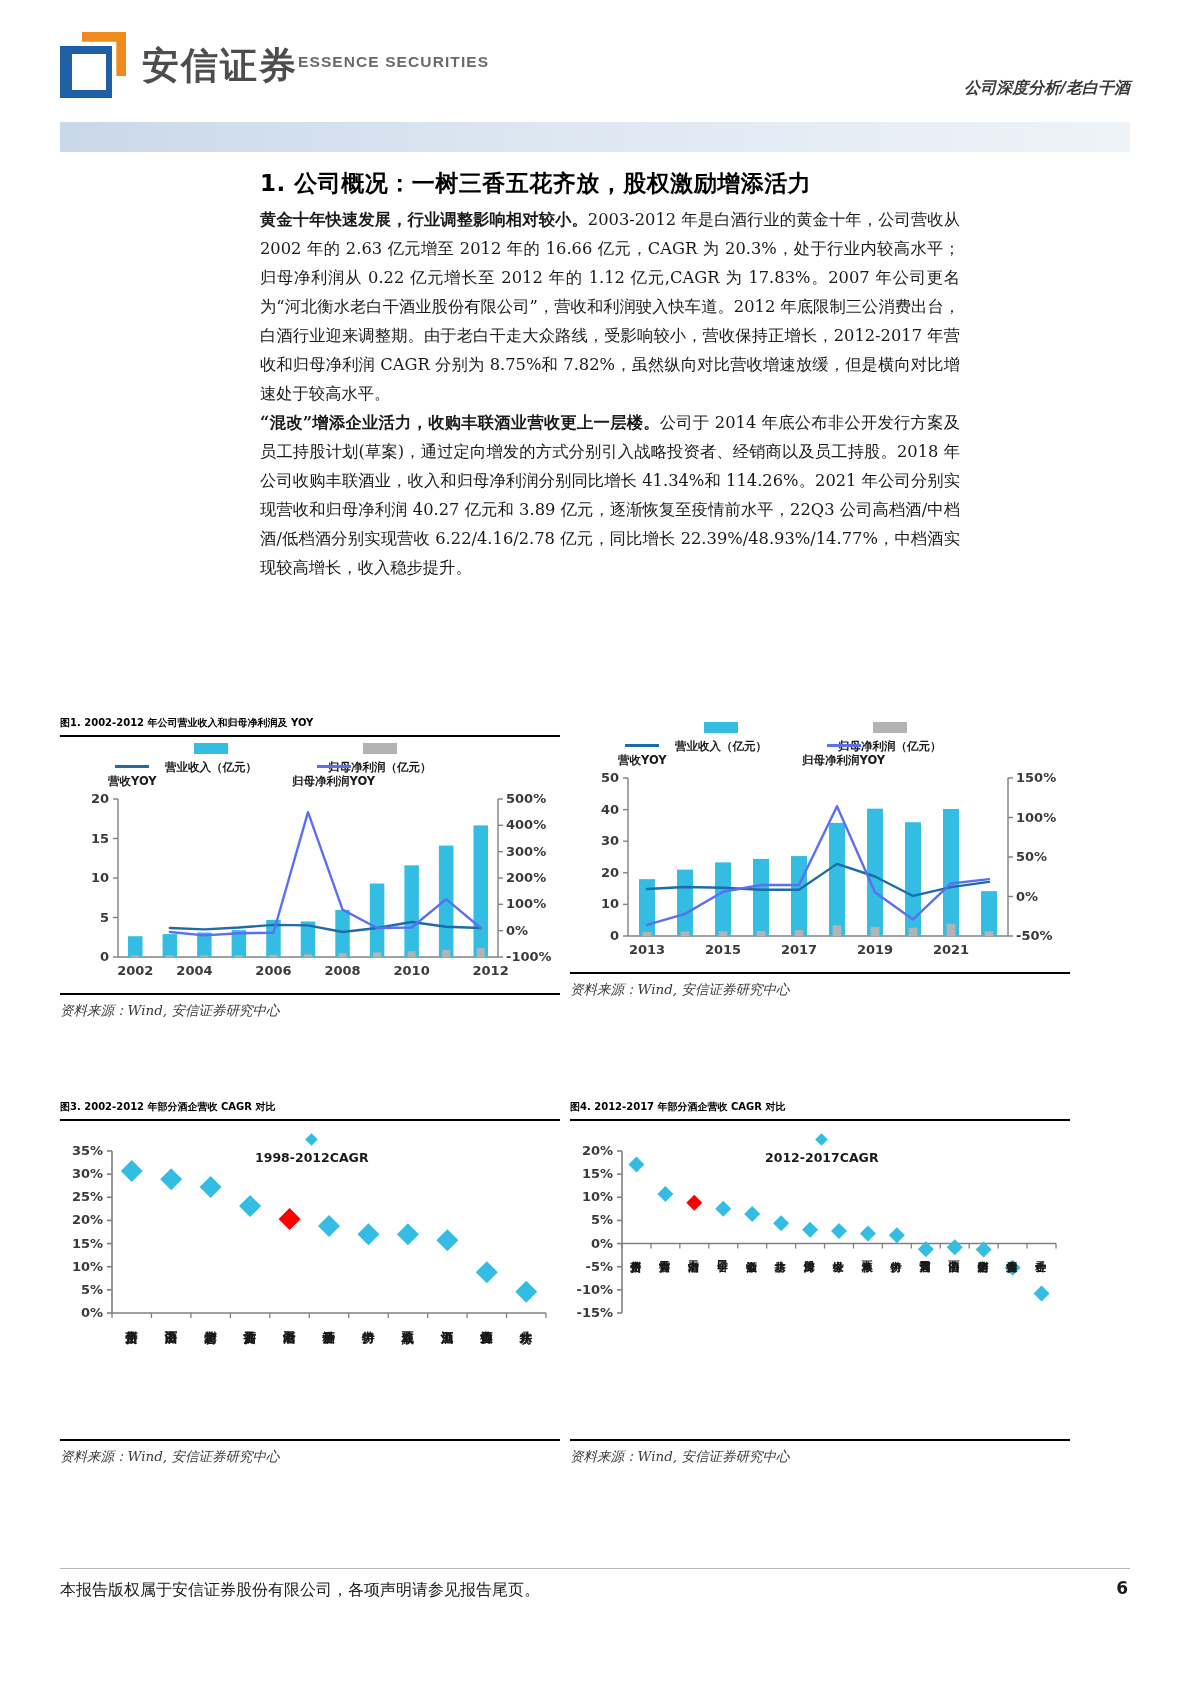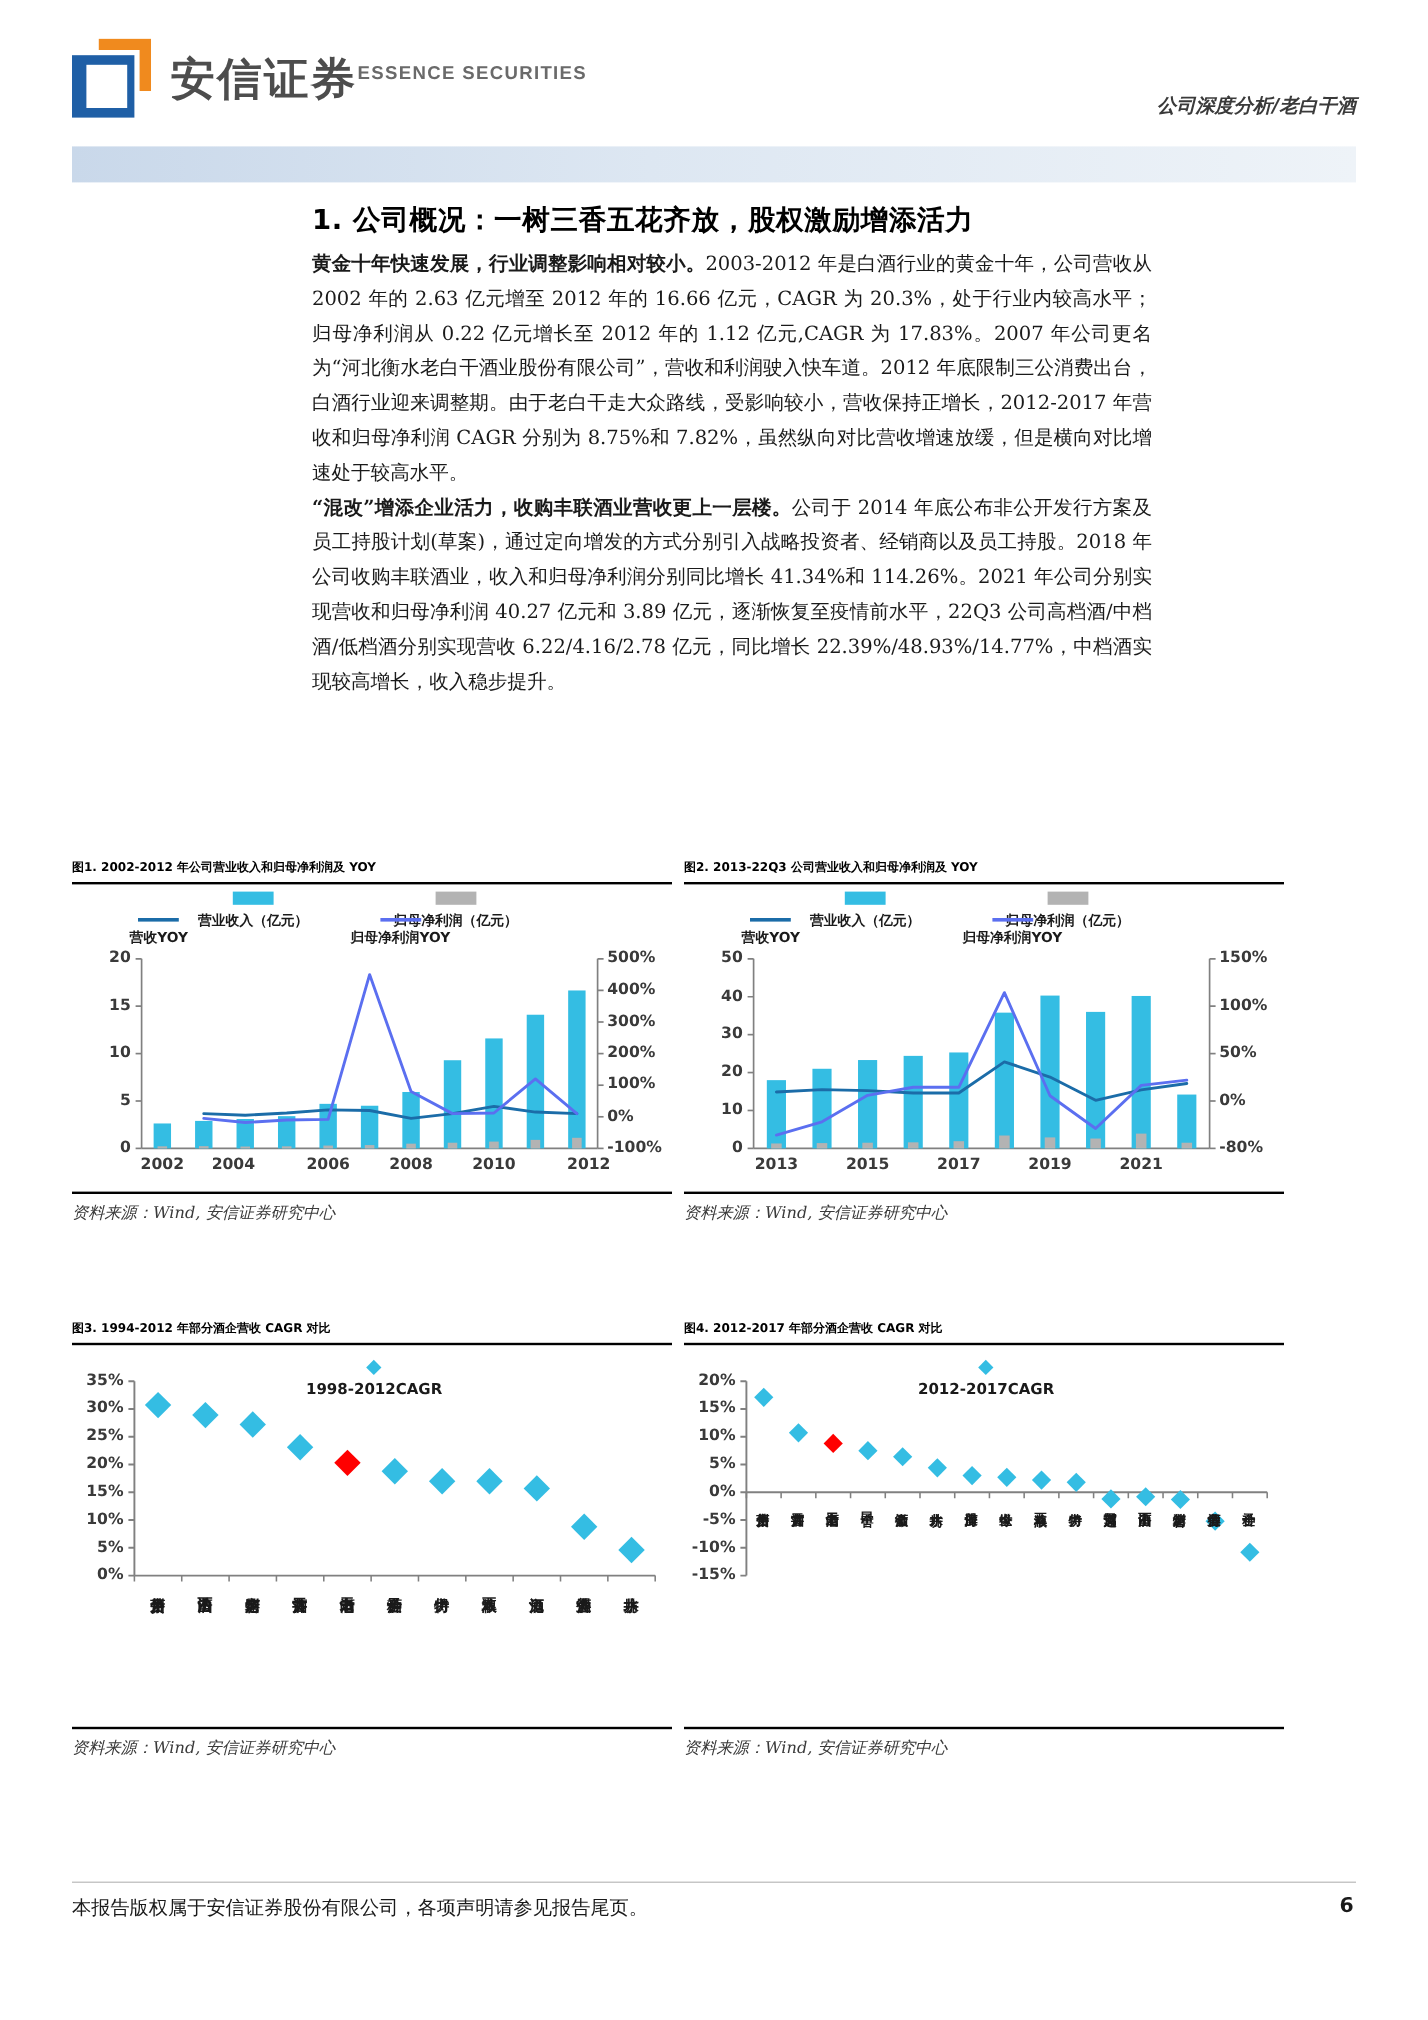--- a/index.html
+++ b/index.html
@@ -245,21 +245,20 @@
           <rect x="416.73727272727274" y="211.152" width="7.980000000000001" height="8.848000000000013" fill="#b3b3b3"></rect>
           <polyline points="109.81818181818181,191.03333333333333 144.36363636363637,192.35 178.9090909090909,190.50666666666666 213.45454545454547,187.87333333333333 248,188.4 282.54545454545456,194.98333333333335 317.0909090909091,191.03333333333333 351.6363636363636,184.97666666666666 386.1818181818182,189.71666666666667 420.72727272727275,191.03333333333333" fill="none" stroke="#1b6ca8" stroke-width="2.4" stroke-linejoin="round" stroke-linecap="round"></polyline>
           <polyline points="109.81818181818181,194.98333333333335 144.36363636363637,198.40666666666667 178.9090909090909,196.3 213.45454545454547,195.77333333333334 248,75.16666666666669 282.54545454545456,172.6 317.0909090909091,191.03333333333333 351.6363636363636,190.50666666666666 386.1818181818182,162.06666666666666 420.72727272727275,191.03333333333333" fill="none" stroke="#5b6ff0" stroke-width="2.4" stroke-linejoin="round" stroke-linecap="round"></polyline>
         </svg>
       </div>
   </div>
   <div class="fig-src">资料来源：Wind, 安信证券研究中心</div>
 </div>
 
 <div class="fig" id="fig2-box" style="left:570px; top:716px;">
-  <div class="fig-title">图2. 2013-22Q3 公司营业收入和归母净利润及 YOY</div>
   <div class="fig-body">
     <div class="chart" id="fig2-chart">
         <div class="legend-row" style="left: 105px; top: 6px;">
           <span class="sw-bar" style="background: rgb(52, 189, 227);"></span>
           <span>营业收入（亿元）</span>
         </div>
         <div class="legend-row" style="left: 268px; top: 6px;">
           <span class="sw-bar" style="background: rgb(179, 179, 179);"></span>
           <span>归母净利润（亿元）</span>
         </div>
@@ -270,21 +269,21 @@
         <div class="legend-row" style="left: 232px; top: 28px;">
           <span class="sw-line" style="background: rgb(91, 111, 240);"></span>
           <span>归母净利润YOY</span>
         </div>
         <div class="axis-lbl" style="left: 0px; top: 212px; width: 49px; text-align: right;">0</div>
         <div class="axis-lbl" style="left: 0px; top: 180.4px; width: 49px; text-align: right;">10</div>
         <div class="axis-lbl" style="left: 0px; top: 148.8px; width: 49px; text-align: right;">20</div>
         <div class="axis-lbl" style="left: 0px; top: 117.2px; width: 49px; text-align: right;">30</div>
         <div class="axis-lbl" style="left: 0px; top: 85.6px; width: 49px; text-align: right;">40</div>
         <div class="axis-lbl" style="left: 0px; top: 54px; width: 49px; text-align: right;">50</div>
-        <div class="axis-lbl" style="left: 446px; top: 212px;">-80%</div>
+        <div class="axis-lbl" style="left: 446px; top: 212px;">-50%</div>
         <div class="axis-lbl" style="left: 446px; top: 172.5px;">0%</div>
         <div class="axis-lbl" style="left: 446px; top: 133px;">50%</div>
         <div class="axis-lbl" style="left: 446px; top: 93.5px;">100%</div>
         <div class="axis-lbl" style="left: 446px; top: 54px;">150%</div>
         <div class="axis-lbl" style="left: 49px; top: 226px; width: 56px; text-align: center;">2013</div>
         <div class="axis-lbl" style="left: 125px; top: 226px; width: 56px; text-align: center;">2015</div>
         <div class="axis-lbl" style="left: 201px; top: 226px; width: 56px; text-align: center;">2017</div>
         <div class="axis-lbl" style="left: 277px; top: 226px; width: 56px; text-align: center;">2019</div>
         <div class="axis-lbl" style="left: 353px; top: 226px; width: 56px; text-align: center;">2021</div>
         <svg width="500" height="258" style="position:absolute;left:0;top:0;">
@@ -324,21 +323,21 @@
           <rect x="414.611" y="215.26" width="8.778" height="4.740000000000009" fill="#b3b3b3"></rect>
           <polyline points="77,172.995 115,171.02 153,171.81 191,173.785 229,173.785 267,147.873 305,160.513 343,179.947 381,171.178 419,165.885" fill="none" stroke="#1b6ca8" stroke-width="2.4" stroke-linejoin="round" stroke-linecap="round"></polyline>
           <polyline points="77,208.94 115,197.88 153,175.76 191,169.04500000000002 229,169.04500000000002 267,90.203 305,176.155 343,203.41 381,167.465 419,163.12" fill="none" stroke="#5b6ff0" stroke-width="2.4" stroke-linejoin="round" stroke-linecap="round"></polyline>
         </svg>
       </div>
   </div>
   <div class="fig-src">资料来源：Wind, 安信证券研究中心</div>
 </div>
 
 <div class="fig" id="fig3-box" style="left:60px; top:1100px;">
-  <div class="fig-title">图3. 1994-2012 年部分酒企营收 CAGR 对比</div>
+  <div class="fig-title">图3. 2002-2012 年部分酒企营收 CAGR 对比</div>
   <div class="fig-body" style="height:320px;">
     <div class="chart" id="fig3-chart" style="height:320px;">
         <div class="legend-row" style="left: 195px; top: 14px;">
           <span style="width: 9px; height: 9px; background: rgb(52, 189, 227); transform: rotate(45deg); display: inline-block;"></span>
           <span style="font-size: 12.5px;">1998-2012CAGR</span>
         </div>
         <div class="axis-lbl" style="left: 0px; top: 184px; width: 43px; text-align: right;">0%</div>
         <div class="axis-lbl" style="left: 0px; top: 160.857px; width: 43px; text-align: right;">5%</div>
         <div class="axis-lbl" style="left: 0px; top: 137.714px; width: 43px; text-align: right;">10%</div>
         <div class="axis-lbl" style="left: 0px; top: 114.571px; width: 43px; text-align: right;">15%</div>

